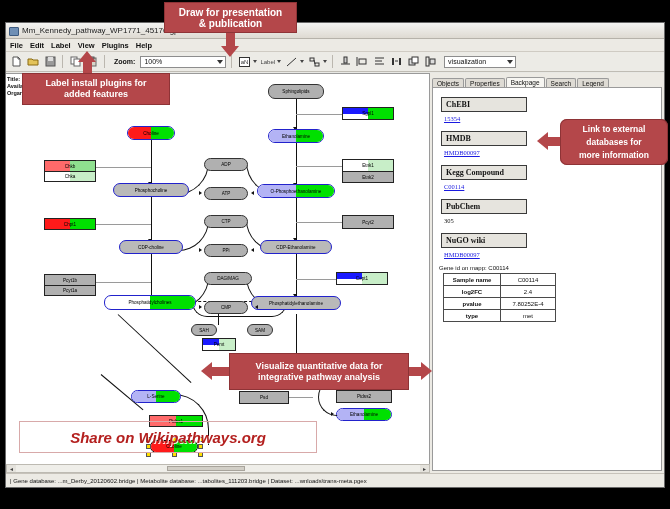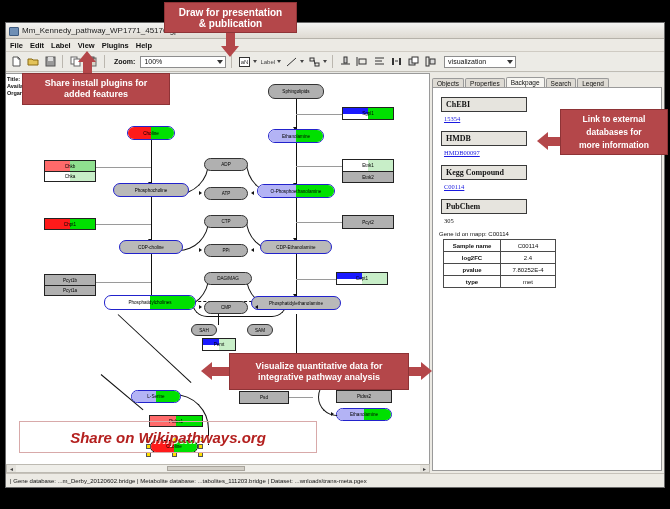--- a/index.html
+++ b/index.html
@@ -509,20 +509,24 @@
             <div class="dbhead">HMDB</div>
             <a class="dblink" href="#">HMDB00097</a>
           </div>
           <div class="dbsec">
             <div class="dbhead">Kegg Compound</div>
             <a class="dblink" href="#">C00114</a>
           </div>
           <div class="dbsec">
             <div class="dbhead">PubChem</div>
             <div class="dbplain">305</div>
+          </div>
+          <div class="dbsec">
+            <div class="dbhead">NuGO wiki</div>
+            <a class="dblink" href="#">HMDB00097</a>
           </div>
 
           <div class="geneid">Gene id on mapp: C00114</div>
 
           <table class="exprtable">
             <tbody>
                 <tr>
               <td class="k">Sample name</td>
               <td class="v">C00114</td>
             </tr>
@@ -556,27 +560,27 @@
   </div>
 
   <div class="callout" style="left:164px;top:2px;width:133px;height:31px;font-size:10px;flex-direction:column;">
     <div>Draw for presentation</div>
     <div>&amp; publication</div>
   </div>
   <div class="shaft" style="left:226px;top:33px;width:9px;height:15px;"></div>
   <div class="ptr ptr-down" style="left:221px;top:46px;"></div>
 
   <div class="callout" style="left:22px;top:73px;width:148px;height:32px;font-size:9px;flex-direction:column;">
-    <div>Share install plugins for</div>
+    <div>Label install plugins for</div>
     <div>added features</div>
   </div>
   <div class="shaft" style="left:83px;top:60px;width:9px;height:14px;"></div>
   <div class="ptr ptr-up" style="left:78px;top:51px;"></div>
 
-  <div class="callout" style="left:560px;top:109px;width:108px;height:46px;font-size:8.5px;flex-direction:column;line-height:13px;">
+  <div class="callout" style="left:560px;top:119px;width:108px;height:46px;font-size:8.5px;flex-direction:column;line-height:13px;border-radius:7px;">
     <div>Link  to external</div>
     <div>databases  for</div>
     <div>more information</div>
   </div>
   <div class="shaft" style="left:548px;top:137px;width:14px;height:9px;"></div>
   <div class="ptr ptr-left" style="left:537px;top:132px;"></div>
 
   <div class="callout" style="left:229px;top:353px;width:180px;height:37px;font-size:9px;flex-direction:column;">
     <div>Visualize quantitative data  for</div>
     <div>integrative pathway analysis</div>

